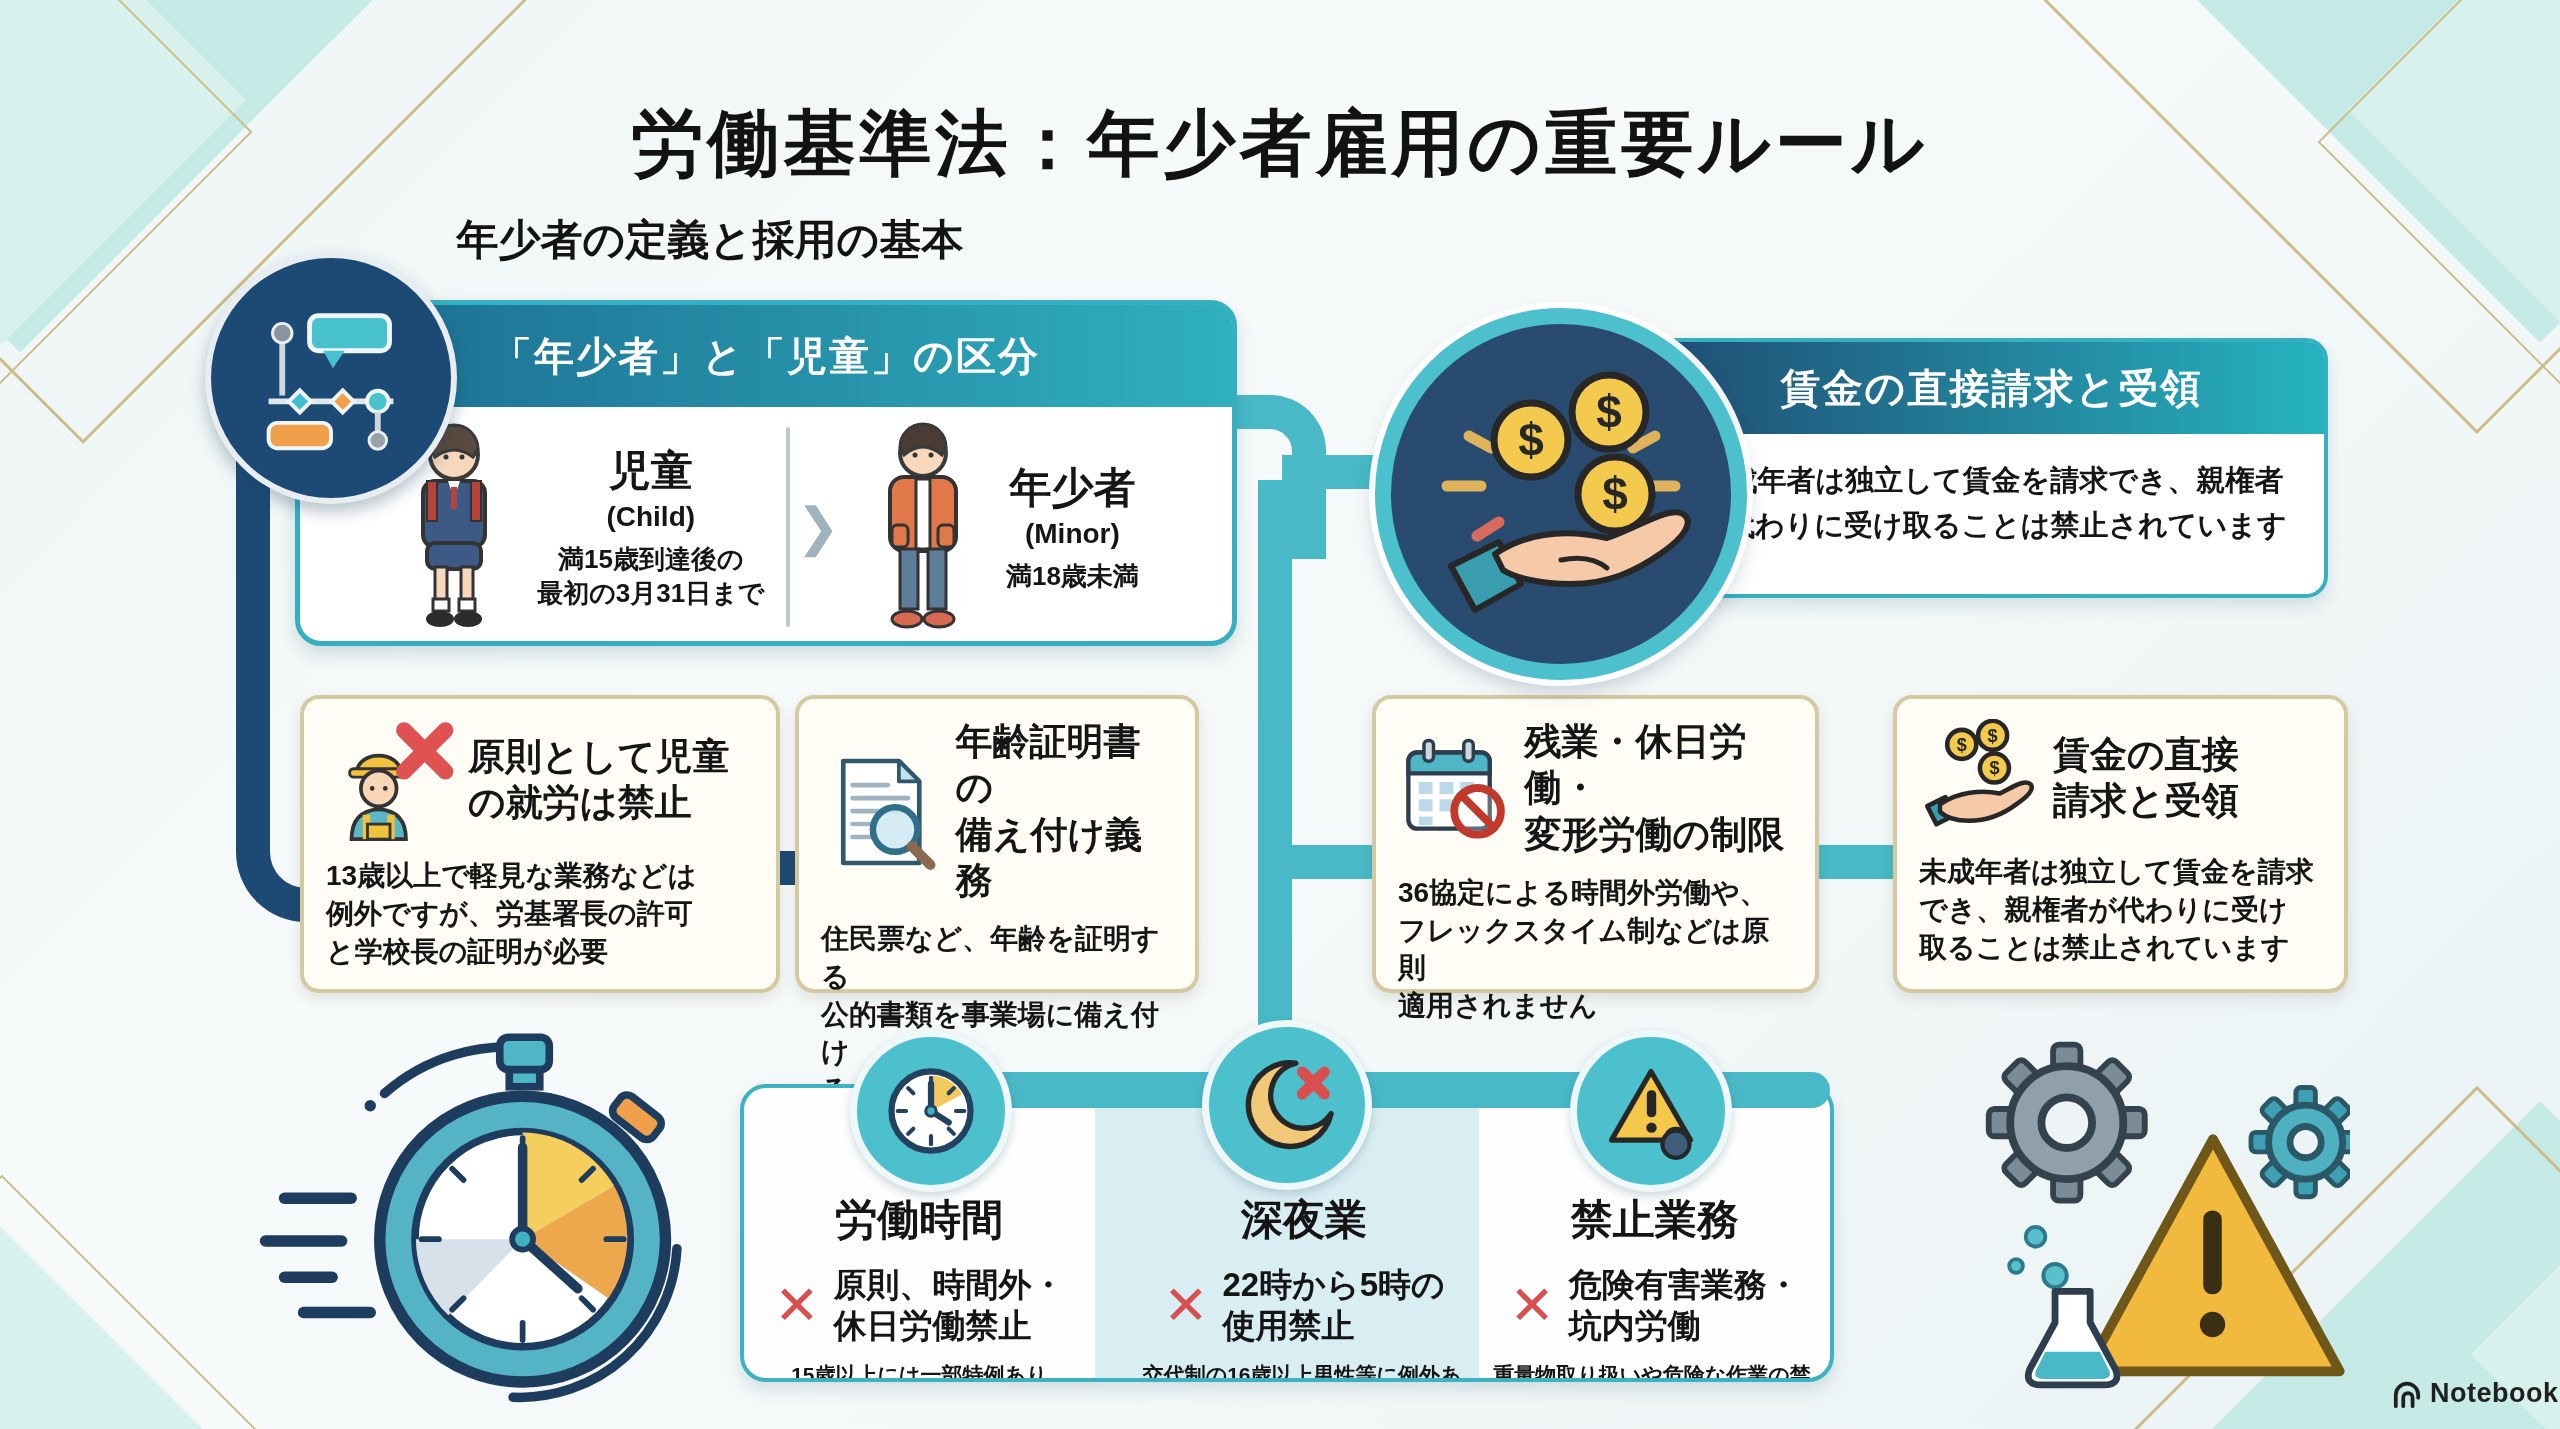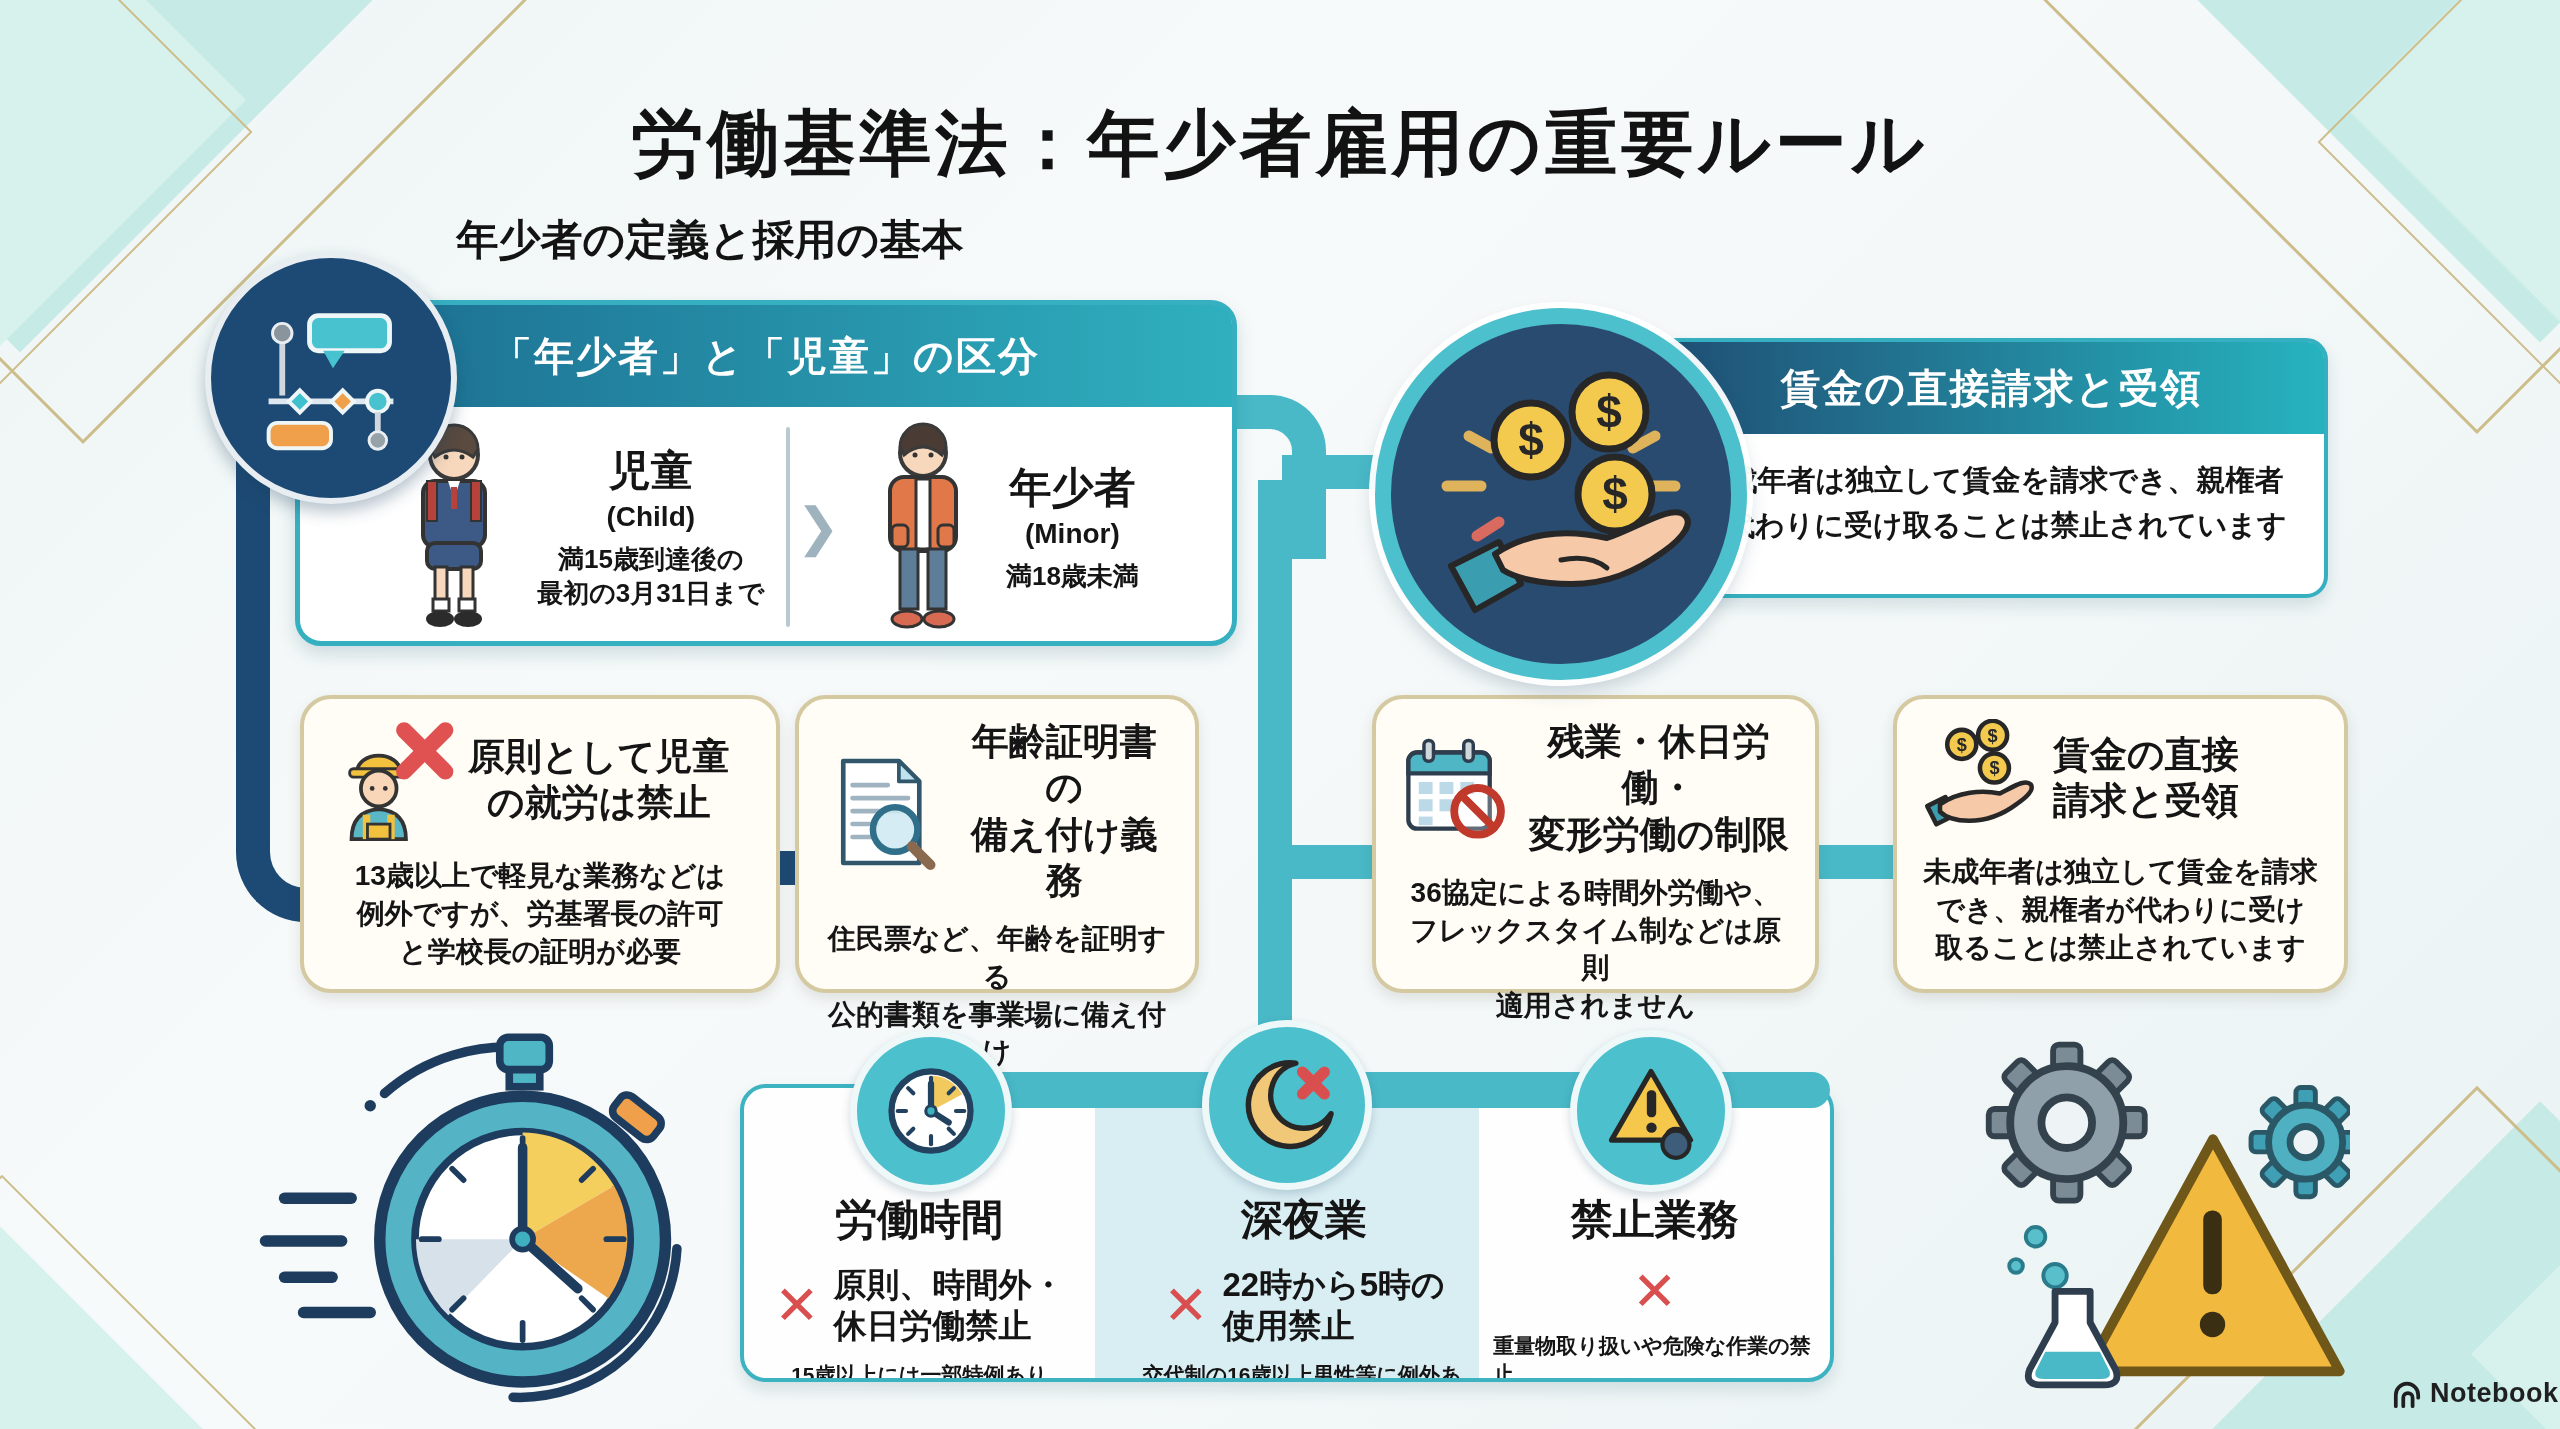--- a/index.html
+++ b/index.html
@@ -45,22 +45,22 @@
   .kubun-divider{display:flex;align-items:center;gap:6px;}
   .kubun-vline{width:4px;height:200px;background:#b9c9d2;border-radius:2px;}
   .kubun-arrow{font-size:52px;font-weight:900;color:#9fb3bf;}
   
   .wage-card{position:absolute;left:1655px;top:338px;width:665px;height:252px;z-index:2;
     background:#fff;border:4px solid #36b0c0;border-radius:22px;box-shadow:0 8px 16px rgba(30,90,110,.15);}
   .wage-header{height:92px;border-radius:17px 17px 0 0;display:flex;align-items:center;justify-content:center;
     background:linear-gradient(90deg,#1f4e74 0%,#26b3bf 100%);color:#fff;font-size:40px;font-weight:800;letter-spacing:2px;}
   .wage-body{padding:24px 20px;font-size:29px;font-weight:800;line-height:1.55;text-align:center;}
   
-  .info-card{position:absolute;z-index:2;background:#fffdf6;border:4px solid #d5c9a2;border-radius:31px;
-    box-shadow:0 6px 14px rgba(60,60,40,.12);padding:20px 22px;box-sizing:border-box;text-align:center;}
+  .info-card{position:absolute;z-index:2;background:#fffdf6;border:4px solid #d5c9a2;border-radius:19px;
+    box-shadow:0 6px 14px rgba(60,60,40,.12);padding:20px 22px;box-sizing:border-box;}
   .ic-head{display:flex;align-items:center;gap:14px;}
   .ic-title{font-size:37px;font-weight:900;line-height:1.25;}
   .ic-body{margin-top:16px;font-size:28px;font-weight:700;line-height:1.35;}
   
   .big-circle{position:absolute;border-radius:50%;z-index:5;display:flex;align-items:center;justify-content:center;}
   .flow-circle{left:205px;top:252px;width:240px;height:240px;background:#1c4a74;
     border:6px solid rgba(255,255,255,.9);box-shadow:0 8px 16px rgba(20,60,90,.3);}
   .money-circle{left:1375px;top:308px;width:340px;height:340px;background:#2a4b70;
     border:16px solid #4cc0cd;box-shadow:0 0 0 6px rgba(255,255,255,.95),0 10px 20px rgba(20,60,90,.25);}
   
@@ -320,20 +320,22 @@
         <span class="b-x">✕</span>
         <span class="b-rule-text pre">22時から5時の
 使用禁止</span>
       </div>
       <div class="b-note">交代制の16歳以上男性等に例外あり</div>
     </div>
     <div class="b-col">
       <div class="b-title">禁止業務</div>
       <div class="b-rule">
         <span class="b-x">✕</span>
+        <span class="b-rule-text pre">危険有害業務・
+坑内労働</span>
       </div>
       <div class="b-note">重量物取り扱いや危険な作業の禁止</div>
     </div>
   </div>
 
   <div class="node-circle" style="left:850px;top:1030px;width:148px;height:148px;">
     <svg width="104" height="104" viewBox="0 0 100 100">
       <circle cx="50" cy="50" r="38" fill="#ffffff" stroke="#23425f" stroke-width="6"></circle>
       <path d="M50 50 L50 16 A34 34 0 0 1 80 34 Z" fill="#f0c34e" opacity=".9"></path>
       <g stroke="#23425f" stroke-width="4" stroke-linecap="round">

